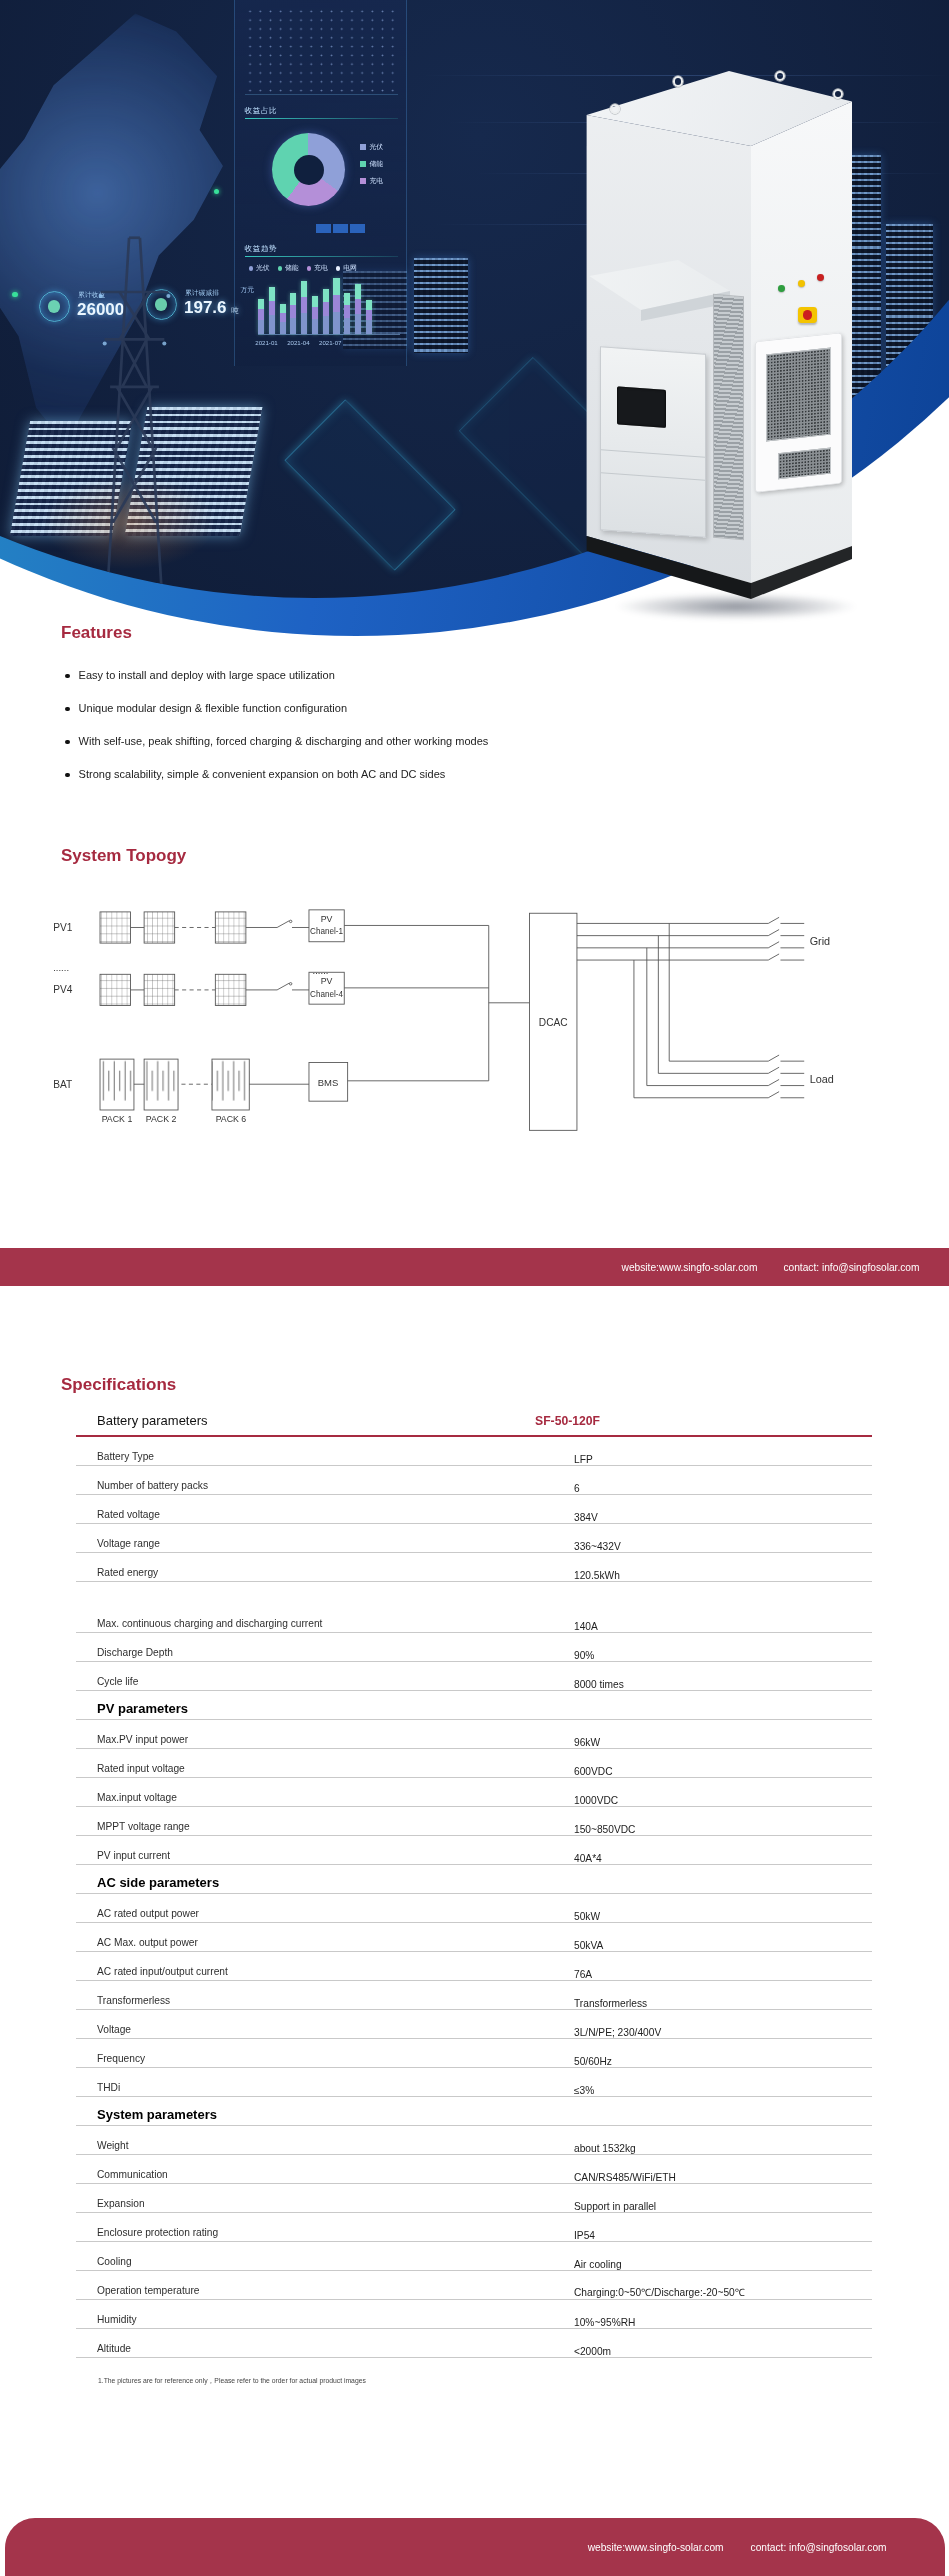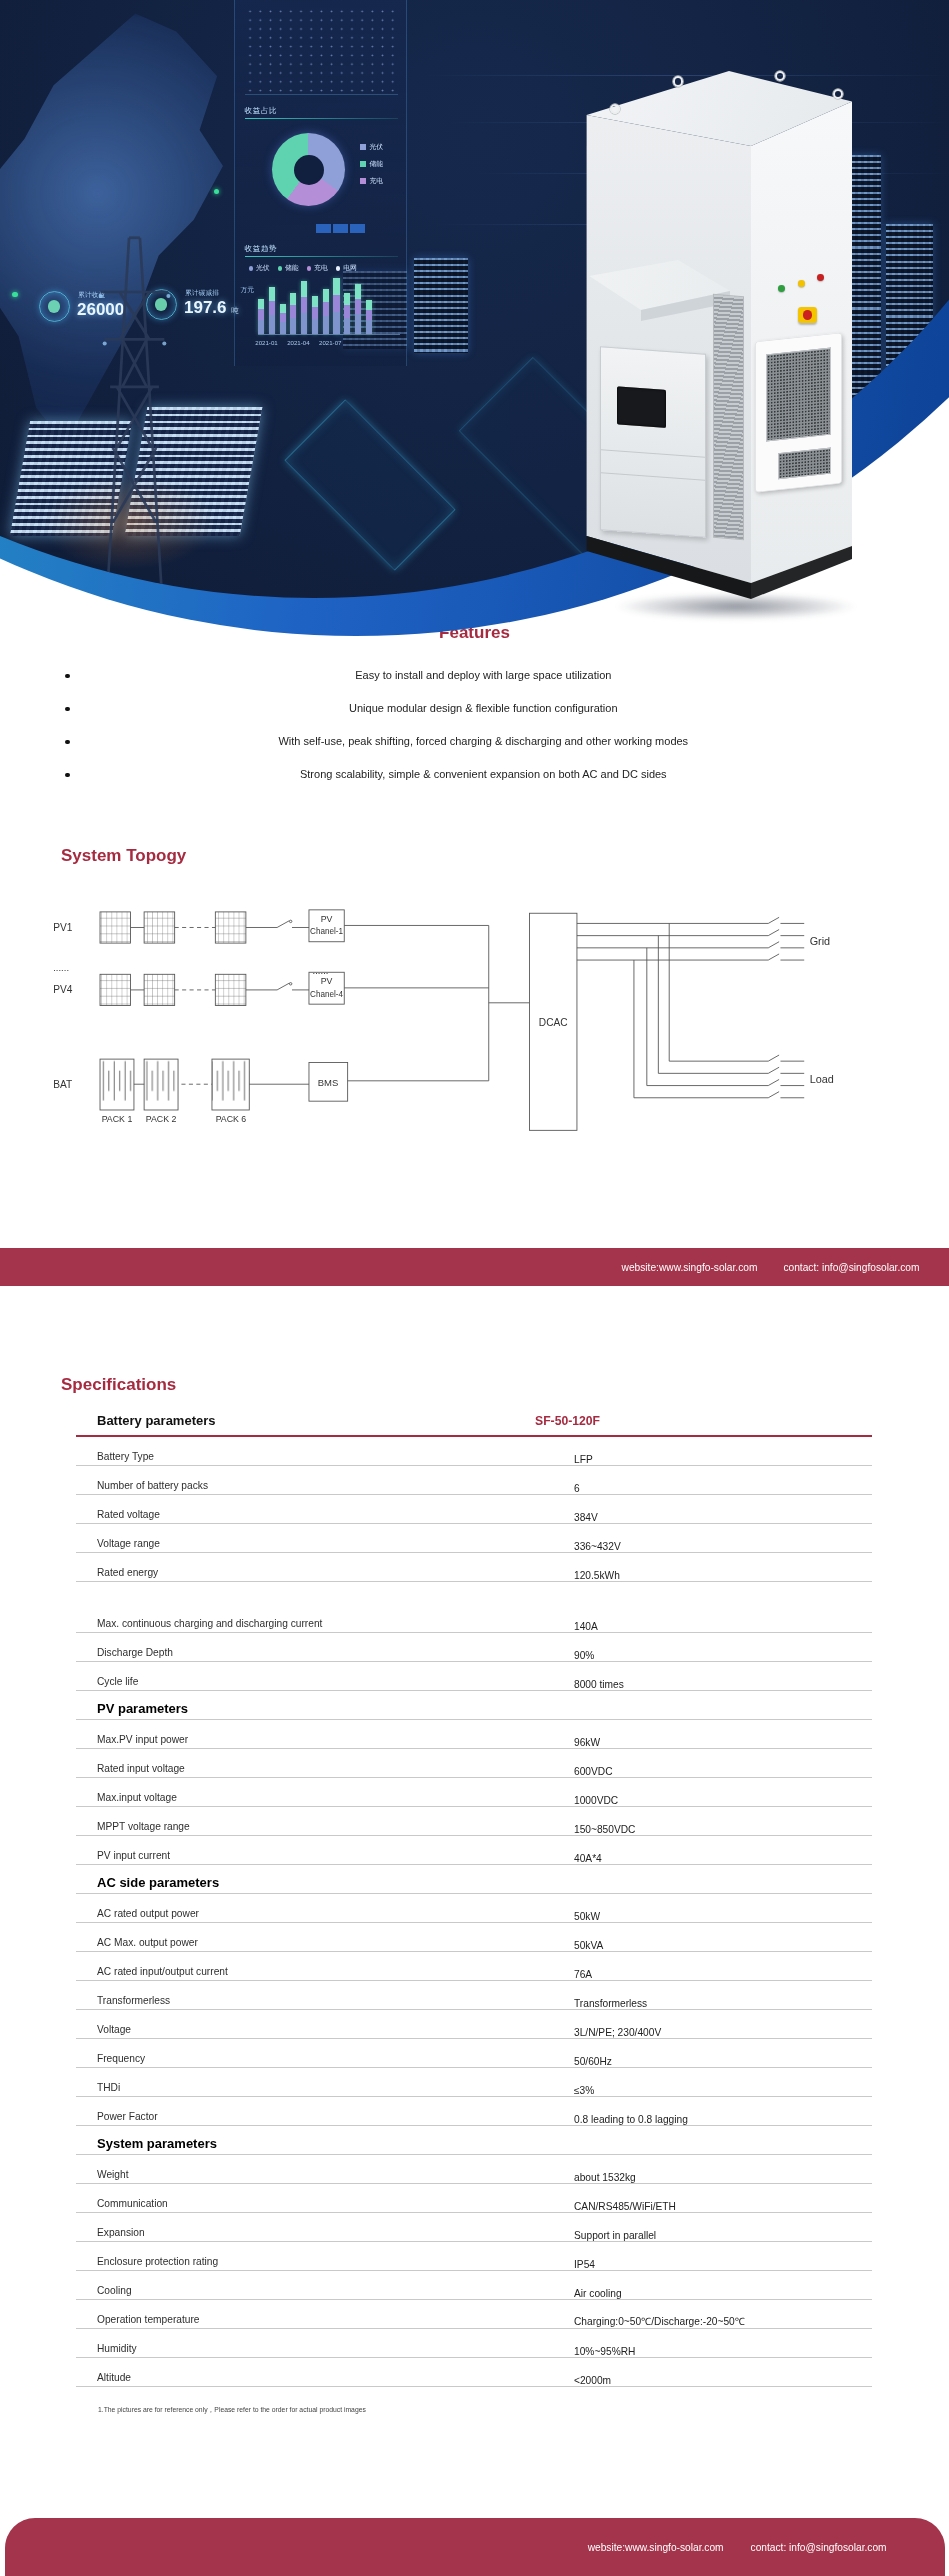--- a/index.html
+++ b/index.html
@@ -85,41 +85,41 @@
   .side-unit { position:absolute; left:27px; top:279px; width:106px; height:184px; background:linear-gradient(180deg,#f1f3f4,#dde1e4);
     border:0.7px solid #c9cdd1; transform:skewY(4deg); box-shadow:2px 2.7px 5.4px rgba(0,0,0,.18); }
   .side-screen { position:absolute; left:16.3px; top:38px; width:49px; height:38px; background:#17191c; border-radius:2px; box-shadow:inset 0 0 2.7px #000; }
   .side-seam { position:absolute; left:0; width:100%; height:0.7px; background:#c4c9cd; }
   .vent-strip { position:absolute; left:140px; top:224px; width:31px; height:244px; transform:skewY(5deg);
     background:repeating-linear-gradient(180deg,#c7ccd0 0 2px,#9aa0a5 2px 4.1px); border:0.7px solid #b6babe; }
   .cab-shadow { position:absolute; left:41px; top:522px; width:244px; height:27px; background:radial-gradient(ellipse, rgba(10,20,40,.45), transparent 70%); filter:blur(2.7px); }
 
   
   .sec-title { font-size:17px; font-weight:bold; color:#A62A40; font-family:"Liberation Sans",sans-serif; }
-  .features { position:absolute; left:61px; top:623px; width:827px;text-align:center; }
+  .features { position:absolute; left:61px; top:623px; width:827px; }
   .feature-list { list-style:none; margin-top:26px; }
   .feature-list li { position:relative; padding-left:17.6px; margin-bottom:21px; font-size:11px; color:#222; }
   .feature-list li::before { content:""; position:absolute; left:4.1px; top:4.7px; width:4.7px; height:4.7px; border-radius:50%; background:#111; }
 
   .topology { position:absolute; left:0; top:846px; width:950px; }
   .topology h2 { margin-left:61px; }
   .topo-svg { position:absolute; left:41px; top:57px; }
   .topo-svg text { font-family:"Liberation Sans",sans-serif; fill:#333; }
 
   .banner { position:absolute; left:0; top:1248px; width:950px; height:38px; background:#A4344B;
     display:flex; align-items:center; justify-content:flex-end; gap:26px; padding-right:30.5px;
     color:#ffffff; font-size:10.2px; }
   .footer { position:absolute; left:5.4px; right:5.4px; top:2518px; height:58px; background:#A4344B; border-radius:30px 30px 0 0;
     display:flex; align-items:center; justify-content:flex-end; gap:27px; padding-right:58px; color:#fff; font-size:10.2px; }
 
   .specs { position:absolute; left:0; top:1375px; width:950px; }
   .specs h2 { margin-left:61px; }
   .spec-table { margin:11px 0 0 76px; width:796px; }
   .spec-header { position:relative; height:31px; display:flex; align-items:center; border-bottom:2px solid #A62A40; }
-  .spec-header .hl { padding-left:21px; font-size:13px; font-weight:bold; color:#111; }
+  .spec-header .hl { padding-left:21px; font-size:13px; font-weight:normal; color:#111; }
   .spec-header .hm { position:absolute; left:459px; font-size:12.2px; font-weight:bold; color:#A62A40; }
   .spec-row { display:flex; align-items:flex-end; height:29px; border-bottom:1.4px solid #c9c9c9; }
   .spec-row.tall { height:51px; }
   .spec-row .spec-label { width:498px; padding-left:21px; font-size:10.2px; color:#2e2e2e; }
   .spec-row .spec-label span { display:inline-block; max-width:234px; line-height:1.45; }
   .spec-row.section .spec-label { font-size:13px; font-weight:bold; color:#000000; padding-left:21px; width:100%; }
   .spec-row .spec-value { flex:1; font-size:10.2px; color:#222; }
   .footnote { margin:17.6px 0 0 98px; font-size:6.8px; color:#444; }
 </style>
 </head>
@@ -436,24 +436,20 @@
             <div class="spec-value">3L/N/PE; 230/400V</div>
           </div>
           <div class="spec-row">
             <div class="spec-label"><span>Frequency</span></div>
             <div class="spec-value">50/60Hz</div>
           </div>
           <div class="spec-row">
             <div class="spec-label"><span>THDi</span></div>
             <div class="spec-value">≤3%</div>
           </div>
-          <div class="spec-row">
-            <div class="spec-label"><span>Power Factor</span></div>
-            <div class="spec-value">0.8 leading to 0.8 lagging</div>
-          </div>
           <div class="spec-row section">
             <div class="spec-label"><span>System parameters</span></div>
           </div>
           <div class="spec-row">
             <div class="spec-label"><span>Weight</span></div>
             <div class="spec-value">about 1532kg</div>
           </div>
           <div class="spec-row">
             <div class="spec-label"><span>Communication</span></div>
             <div class="spec-value">CAN/RS485/WiFi/ETH</div>

